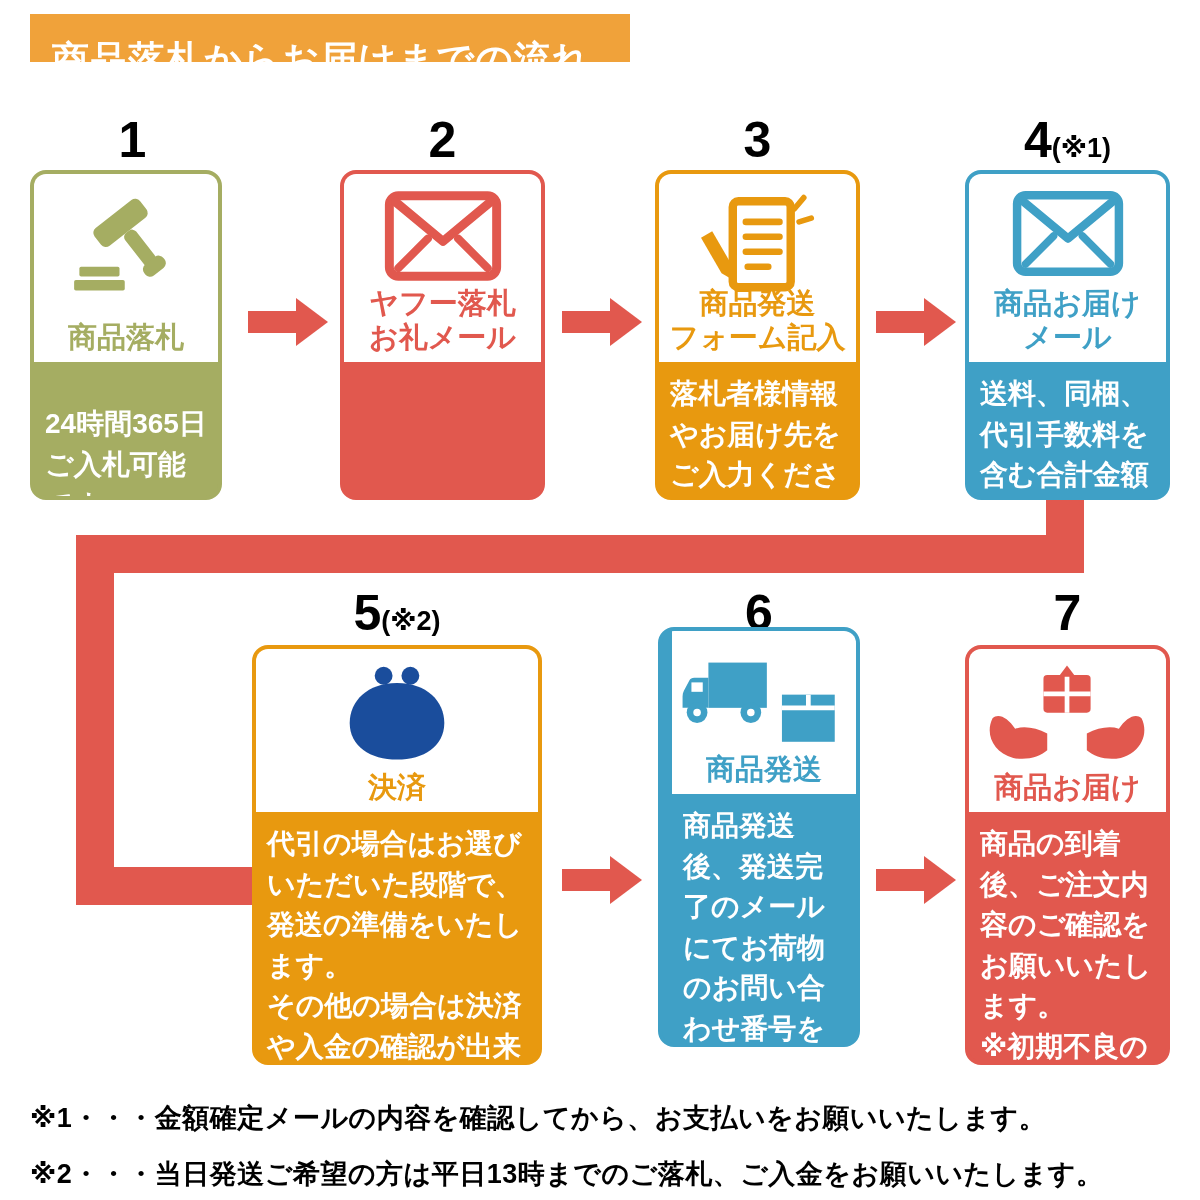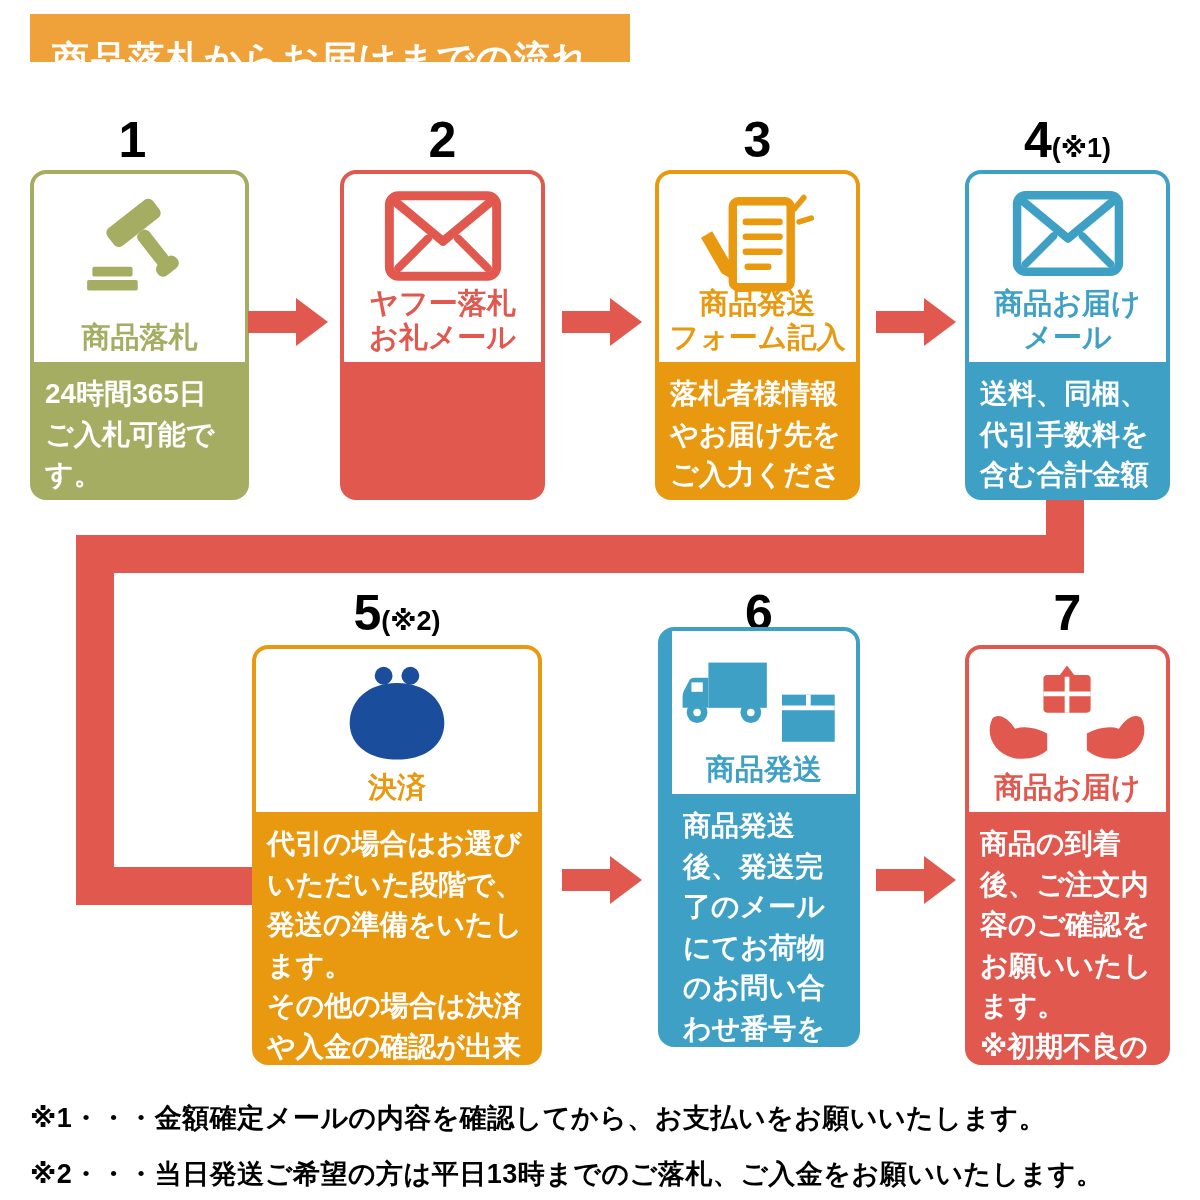--- a/index.html
+++ b/index.html
@@ -61,21 +61,21 @@
   <div class="seg" style="left:1046px; top:498px; width:38px; height:75px;"></div>
   <div class="seg" style="left:76px; top:535px; width:1008px; height:38px;"></div>
   <div class="seg" style="left:76px; top:535px; width:38px; height:370px;"></div>
   <div class="seg" style="left:76px; top:867px; width:178px; height:38px;"></div>
 
   <div class="step-num" style="left:30px; top:115px; width:205px;"><span>1</span><span class="num-suffix"></span></div>
   <div class="step-num" style="left:340px; top:115px; width:205px;"><span>2</span><span class="num-suffix"></span></div>
   <div class="step-num" style="left:655px; top:115px; width:205px;"><span>3</span><span class="num-suffix"></span></div>
   <div class="step-num" style="left:965px; top:115px; width:205px;"><span>4</span><span class="num-suffix">(※1)</span></div>
 
-  <div class="card olive r1" style="left:30px; top:170px; width:219px; height:330px;">
+  <div class="card olive r1" style="left:30px; top:170px; width:192px; height:330px;gap:30px;">
     <div class="card-top">
       <div class="icon-wrap">
         <svg width="105" height="103" viewBox="0 0 120 118" fill="currentColor" xmlns="http://www.w3.org/2000/svg">
           <g transform="rotate(-38 55 40)">
             <rect x="22" y="24" width="66" height="26" rx="7"></rect>
             <rect x="47" y="50" width="16" height="48" rx="6"></rect>
             <rect x="41" y="92" width="28" height="16" rx="7"></rect>
           </g>
           <rect x="6" y="88" width="46" height="11" rx="2"></rect>
           <rect x="0" y="103" width="58" height="12" rx="2"></rect>

